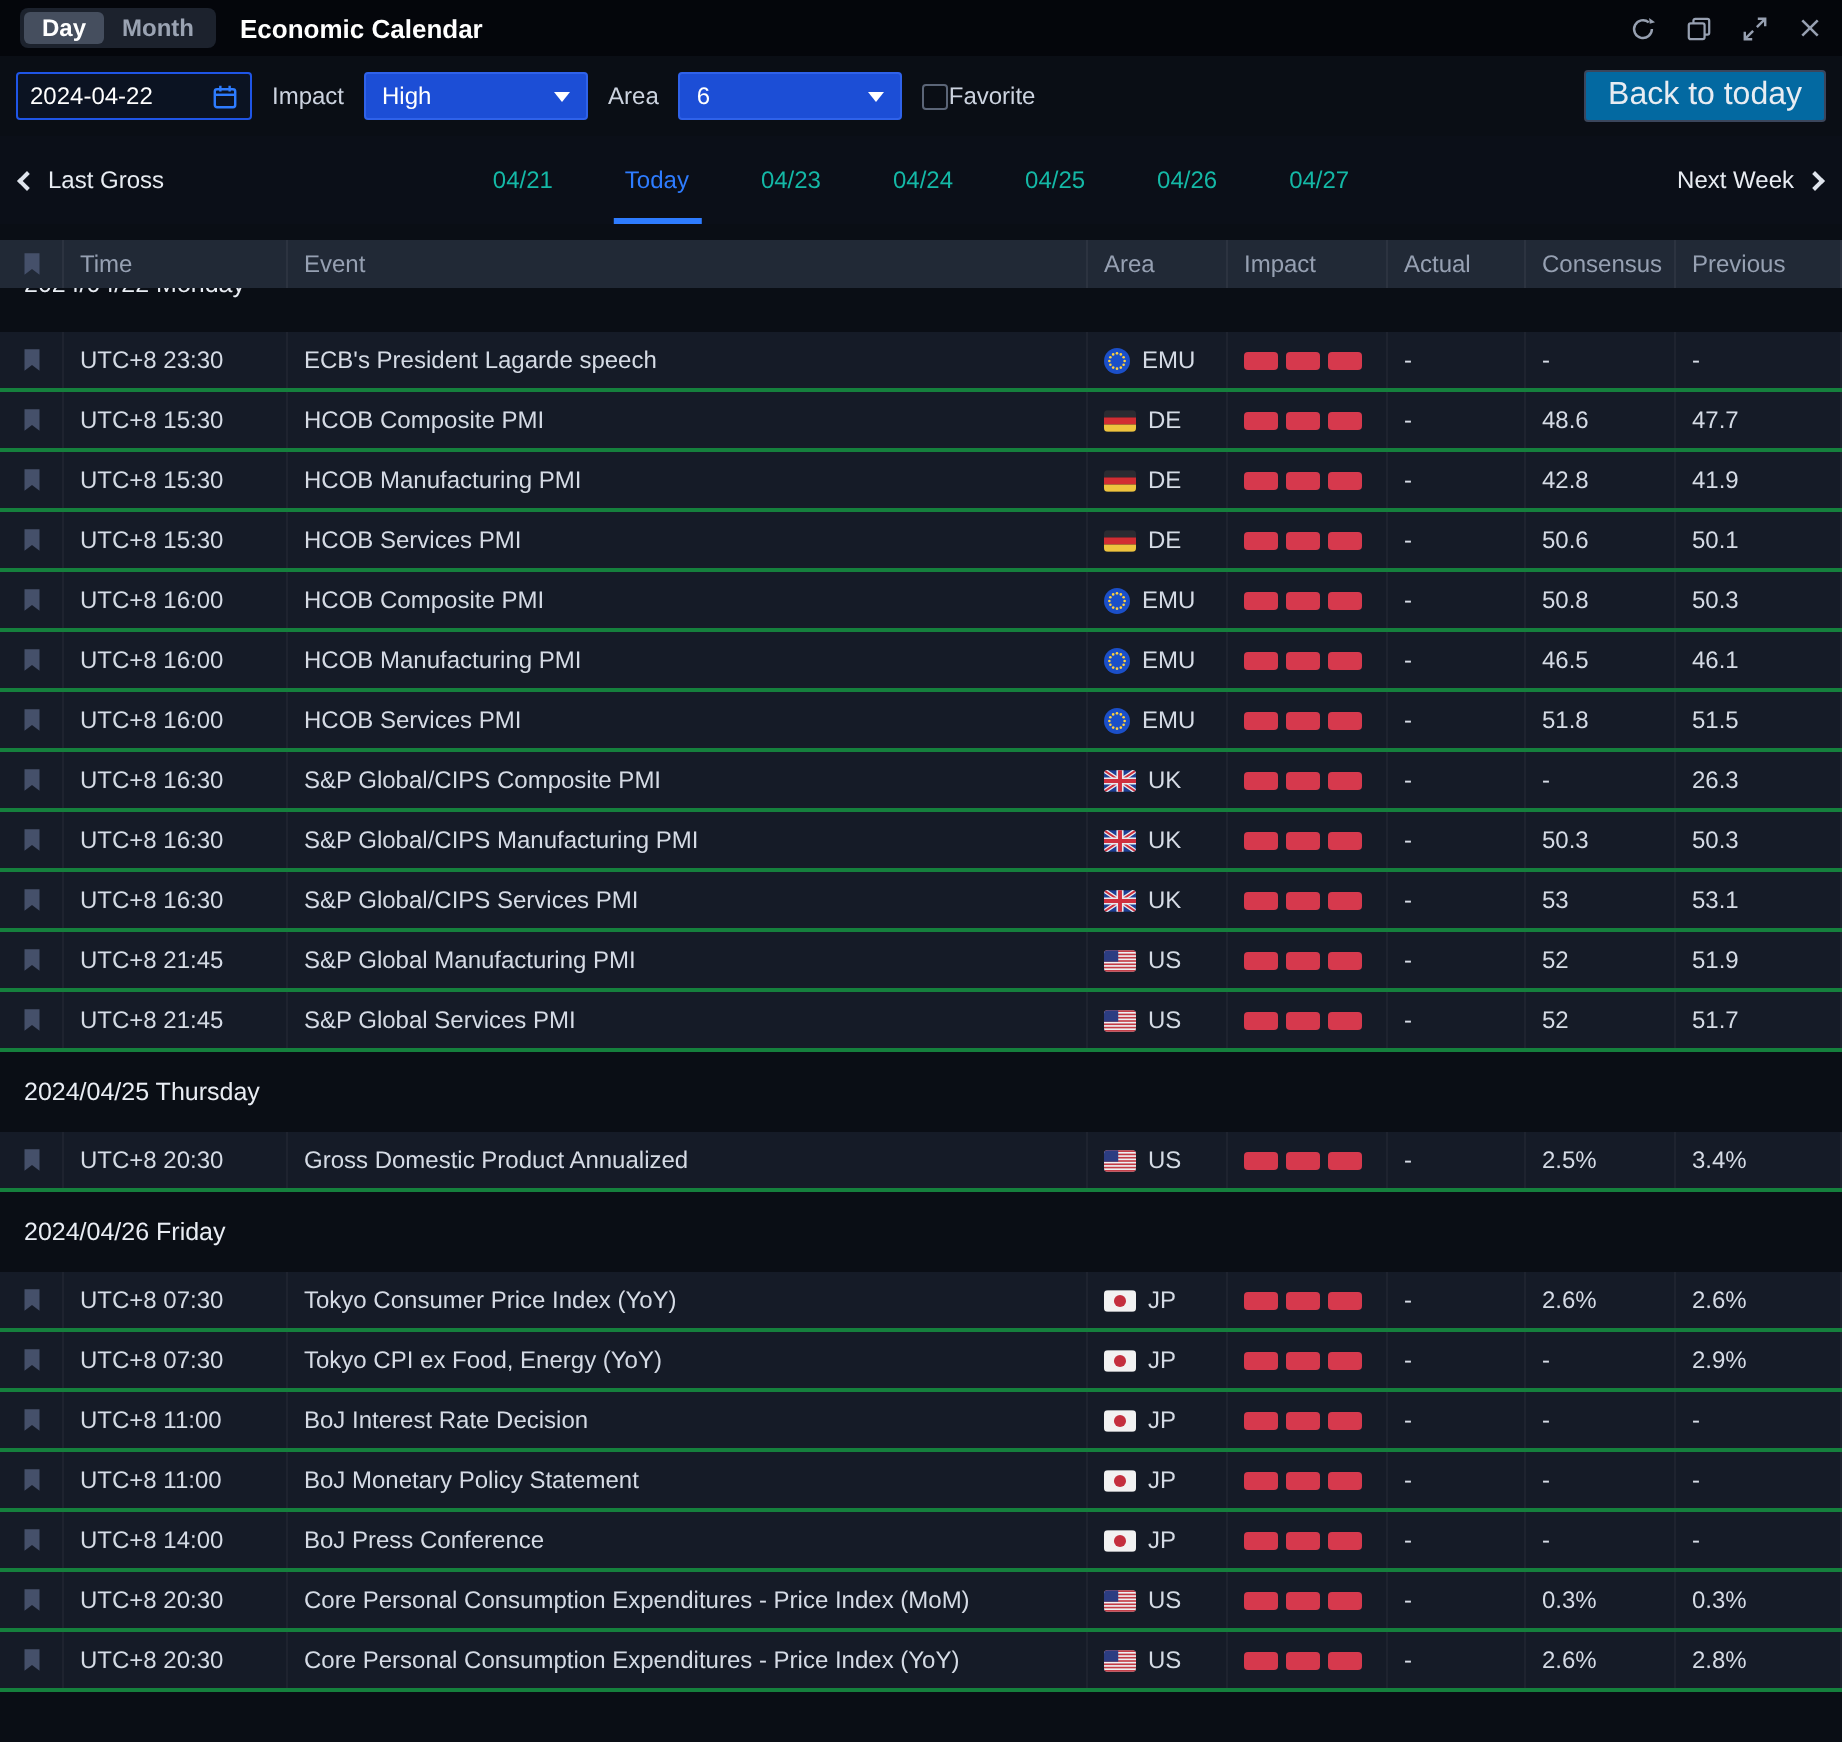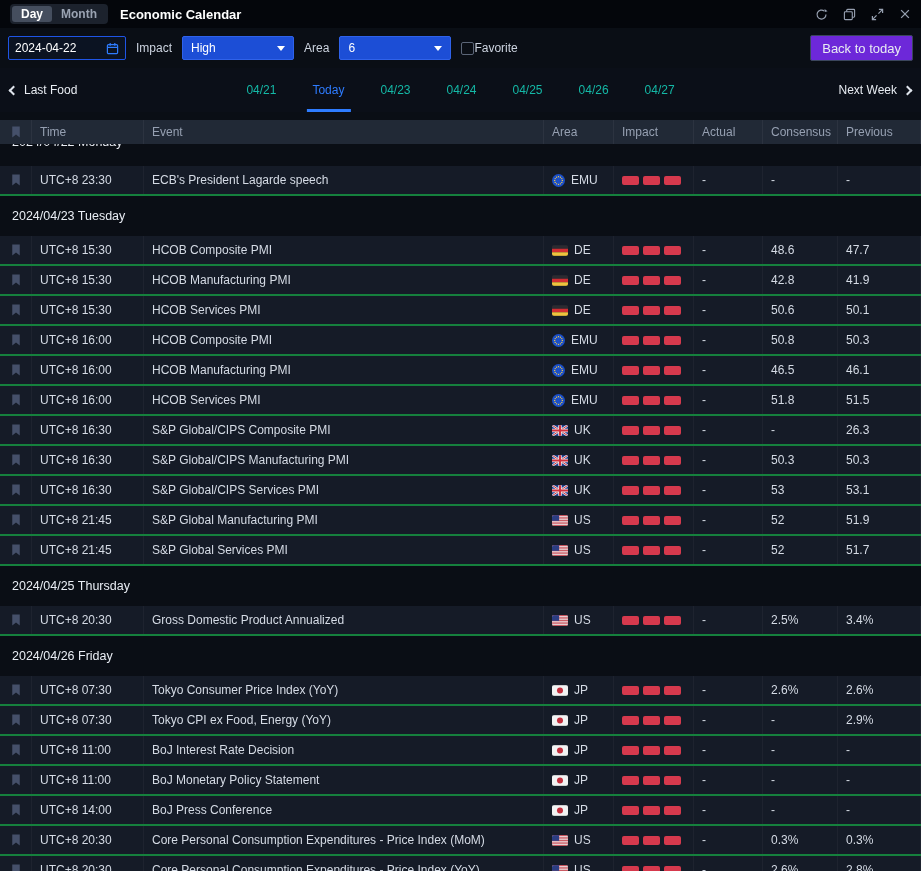--- a/index.html
+++ b/index.html
@@ -24,21 +24,21 @@
   .wicon svg{display:block;}
 
   
   .filterbar{height:40px;flex:0 0 40px;display:flex;align-items:center;padding:0 8px;gap:10px;background:#0a0e15;}
   .date-field{width:118px;height:24px;border:1px solid var(--date-border-blue);background:#0b1322;border-radius:2px;display:flex;align-items:center;justify-content:space-between;padding:0 6px;color:#fff;cursor:pointer;}
   .flabel{color:#ccd3df;}
   .dropdown{width:112px;height:24px;border-radius:2px;background:var(--dropdown-blue);border:1px solid #2f62ea;display:flex;align-items:center;justify-content:space-between;padding:0 8px;color:#fff;cursor:pointer;}
   .caret{width:0;height:0;border-left:4px solid transparent;border-right:4px solid transparent;border-top:5px solid #fff;}
   .fav{display:flex;align-items:center;gap:0;cursor:pointer;}
   .checkbox{width:13px;height:13px;border:1px solid #5b6577;border-radius:2px;background:transparent;}
-  .back-btn{margin-left:auto;height:26px;padding:0 11px;background:#6d28d9;border:1px solid #3b465c;border-radius:2px;color:#e8ecf2;font-family:inherit;font-size:13px;cursor:pointer;}
+  .back-btn{margin-left:auto;height:26px;padding:0 11px;background:#0369a1;border:1px solid #3b465c;border-radius:2px;color:#e8ecf2;font-family:inherit;font-size:16px;cursor:pointer;}
 
   
   .weeknav{height:44px;flex:0 0 44px;display:flex;align-items:center;padding:0 10px;background:#0b0f18;position:relative;}
   .wk-side{display:flex;align-items:center;gap:7px;color:#e8ecf2;cursor:pointer;}
   .wk-right{margin-left:auto;}
   .chev{width:7px;height:7px;border-left:2px solid #dfe4ec;border-bottom:2px solid #dfe4ec;display:inline-block;}
   .chev.left{transform:rotate(45deg);}
   .chev.right{transform:rotate(225deg);}
   .tabs{position:absolute;left:50%;top:0;bottom:0;transform:translateX(-50%);display:flex;gap:30px;align-items:stretch;}
   .tabs button{border:0;background:transparent;color:#14b8a6;font-family:inherit;font-size:12px;padding:0 3px;position:relative;cursor:pointer;}
@@ -127,21 +127,21 @@
     <label class="fav">
       <span class="checkbox"></span>
       <span class="flabel">Favorite</span>
     </label>
     <button class="back-btn">Back to today</button>
   </div>
 
   <div class="weeknav">
     <div class="wk-side">
       <span class="chev left"></span>
-      <span>Last Food</span>
+      <span>Last Gross</span>
     </div>
     <div class="tabs">
         <button class="tab">04/21</button>
         <button class="tab active">Today</button>
         <button class="tab">04/23</button>
         <button class="tab">04/24</button>
         <button class="tab">04/25</button>
         <button class="tab">04/26</button>
         <button class="tab">04/27</button>
       </div>
@@ -204,23 +204,20 @@
             <span class="impact-bars">
               <span class="impact-bar"></span>
               <span class="impact-bar"></span>
               <span class="impact-bar"></span>
             </span>
           </div>
           <div class="cell">-</div>
           <div class="cell">-</div>
           <div class="cell">-</div>
         </div>
-        <div class="section-row">
-          <span>2024/04/23 Tuesday</span>
-        </div>
         <div class="row grid-cols">
           <div class="cell c-bookmark">
             <svg width="10" height="12" viewBox="0 0 12 14">
               <path d="M1.5 .5h9v13L6 10 1.5 13.5z" fill="#45506a"></path>
             </svg>
           </div>
           <div class="cell">UTC+8 15:30</div>
           <div class="cell">HCOB Composite PMI</div>
           <div class="cell">
             <span class="area-cell-inner">

